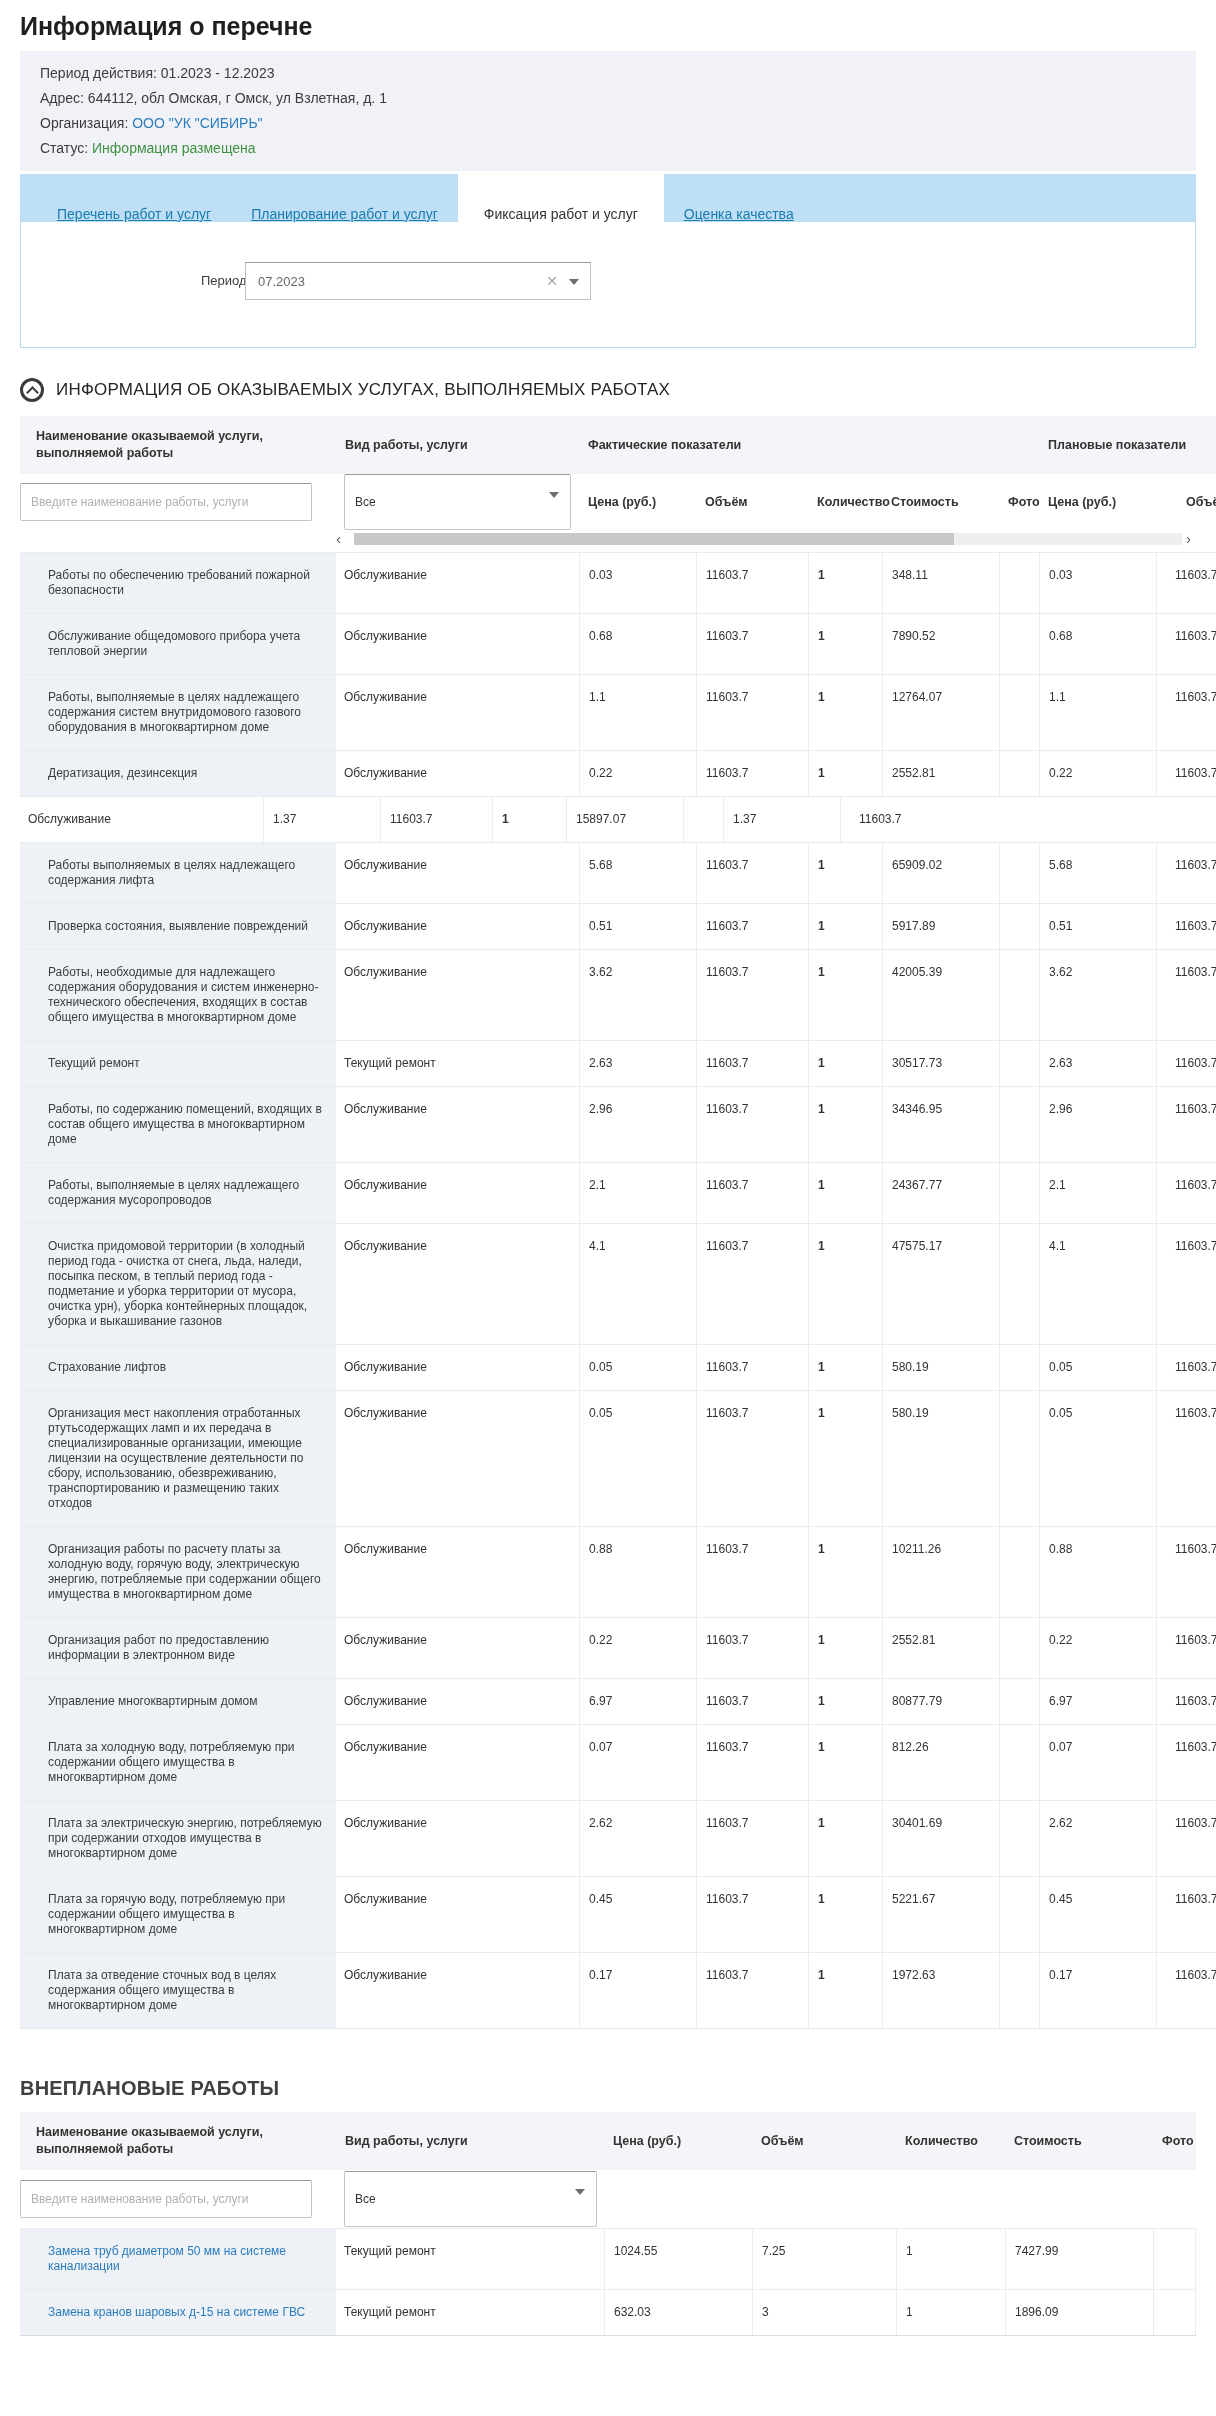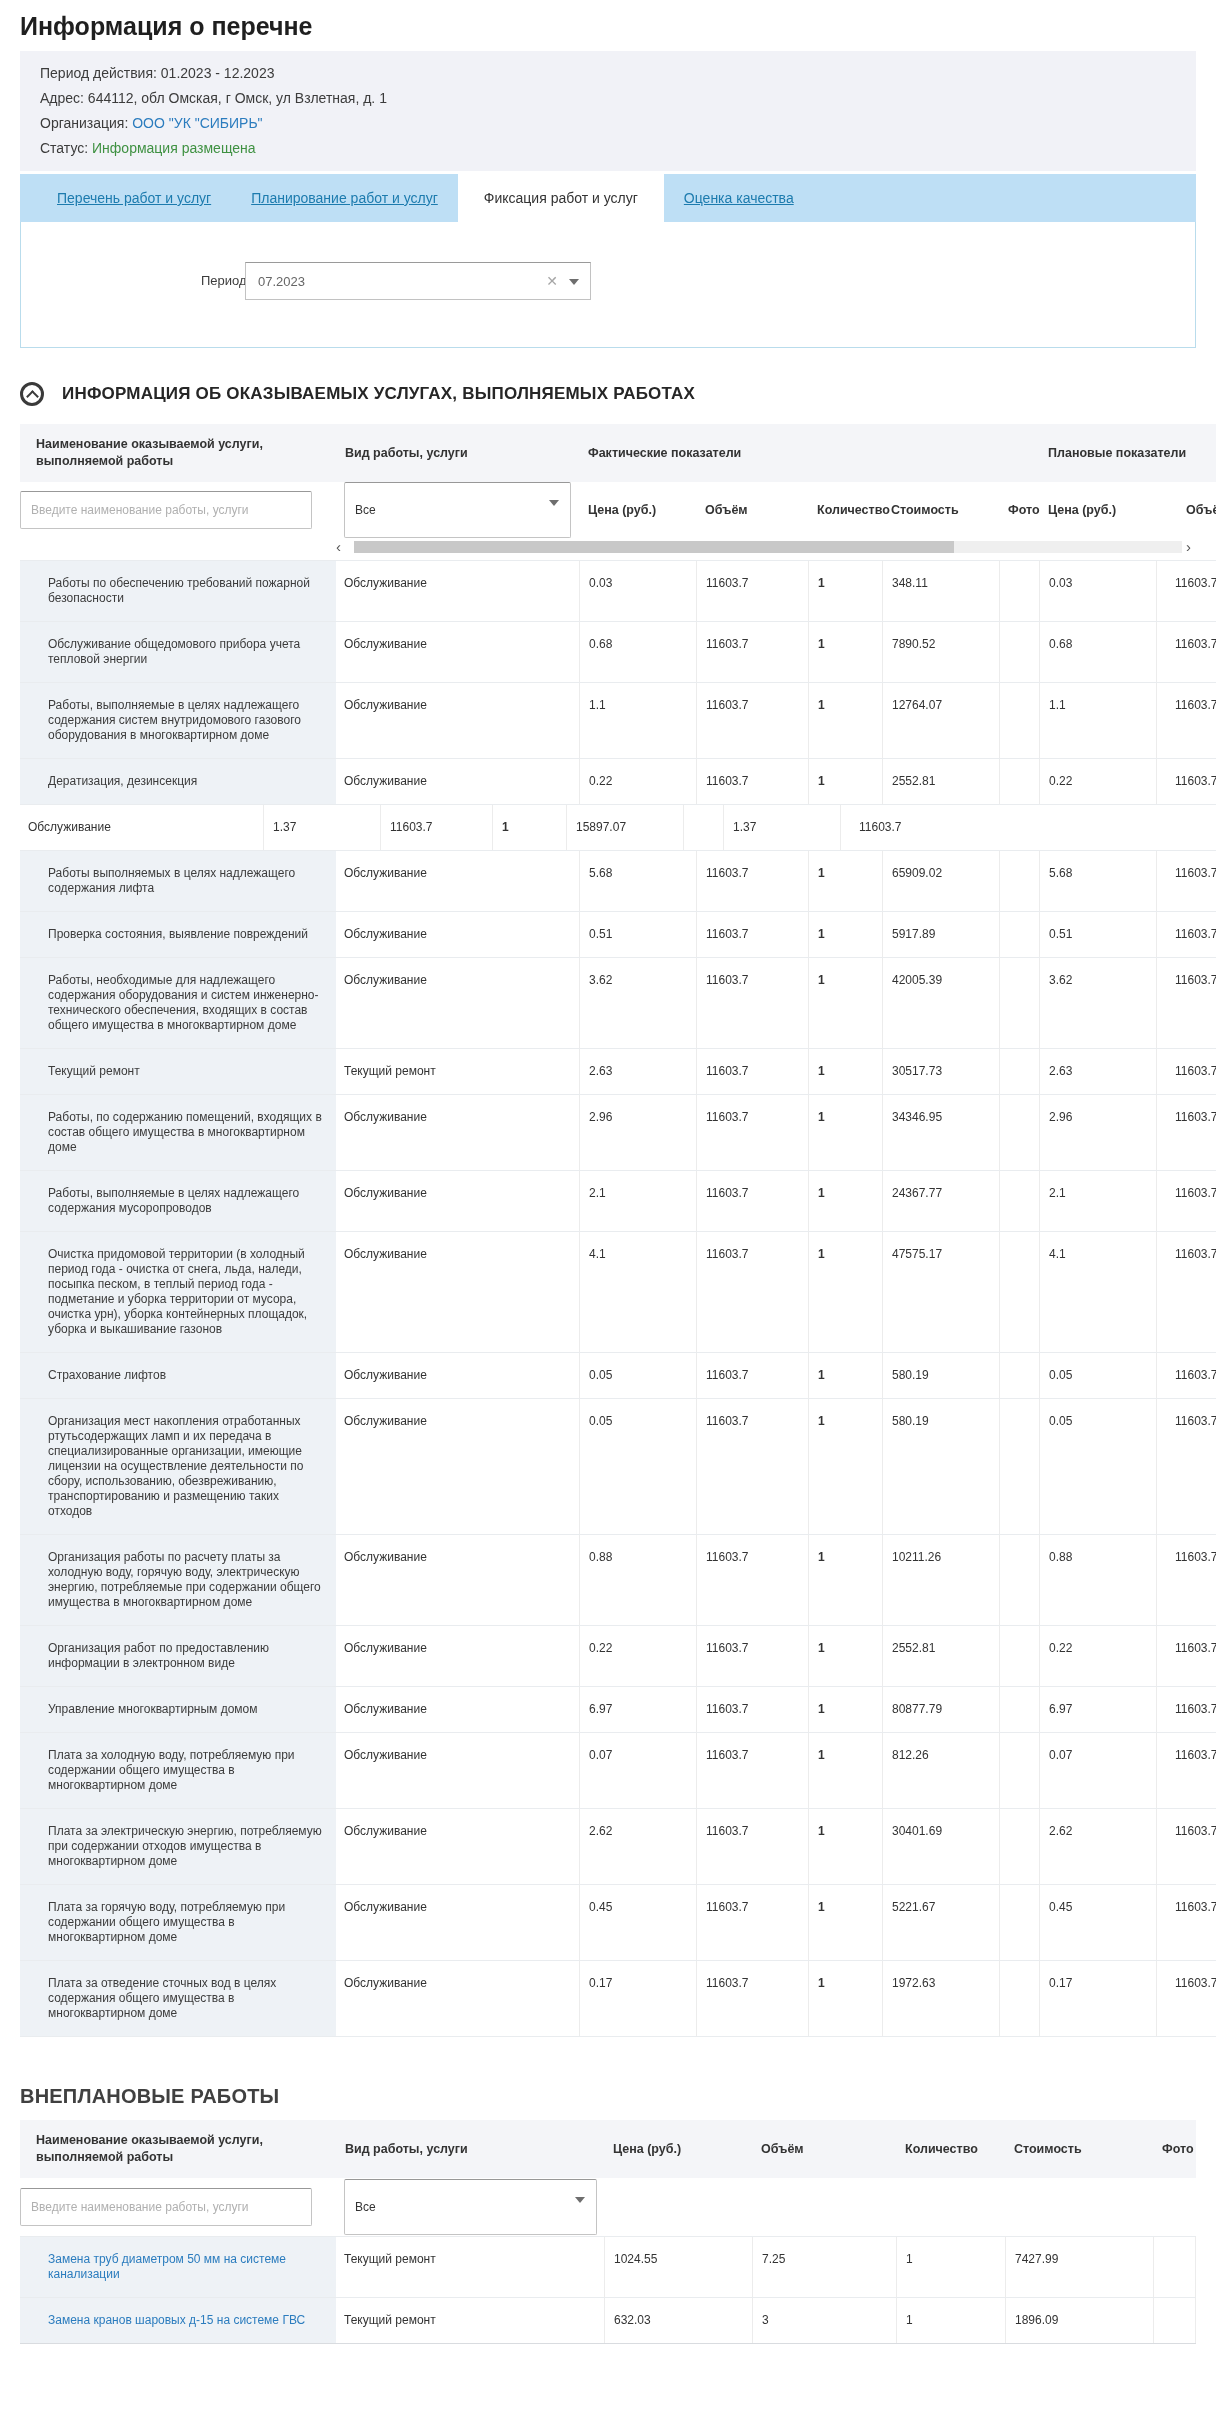--- a/index.html
+++ b/index.html
@@ -11,38 +11,38 @@
   }
   .page { padding:0 20px; }
 
   h1.page-title { font-size:25px; font-weight:700; color:#1f1f1f; margin:12px 0 10px; }
 
   .info-box { background:#f1f2f7; padding:10px 20px; font-size:14px; line-height:25px; color:#3c3c3c; }
   .link { color:#2b7cbe; text-decoration:none; cursor:pointer; }
   .status-ok { color:#3f9142; }
 
   .tabs { background:#bedff5; height:48px; display:flex; align-items:stretch; padding-left:17px; margin-top:3px; }
-  .tab { display:flex; align-items:center; padding:0 20px; font-size:14px; white-space:nowrap; }
+  .tab { display:flex; align-items:flex-end; padding:0 20px; font-size:14px; white-space:nowrap; }
   .tab a { color:#1c7bae; text-decoration:underline; }
   .tab.active { background:#fff; color:#333; padding:0 26px; }
 
   .panel { border:1px solid #b9dcec; border-top:0; height:126px; position:relative; }
   .panel .plabel { position:absolute; left:180px; top:51px; font-size:13px; color:#3c3c3c; }
   .period-box { position:absolute; left:224px; top:40px; width:346px; height:38px;
     border:1px solid #c2c2c2; border-top-color:#9a9a9a; background:#fff;
     font-size:13px; color:#666; display:flex; align-items:center; padding-left:12px; }
   .period-box .clear { position:absolute; right:32px; top:10px; color:#a6a6a6; font-size:14px; cursor:pointer; }
   .dd-arrow { position:absolute; right:11px; top:16px; width:0; height:0;
     border-left:5px solid transparent; border-right:5px solid transparent; border-top:6px solid #6e6e6e; }
 
   .section-hdr { display:flex; align-items:center; gap:12px; margin:30px 0 14px; }
   .chev-circle { width:24px; height:24px; border-radius:50%; border:3px solid #3a3a3a; position:relative; flex-shrink:0; cursor:pointer; }
   .chev-circle::after { content:""; position:absolute; left:5px; top:7px; width:7px; height:7px;
     border-left:2px solid #3a3a3a; border-top:2px solid #3a3a3a; transform:rotate(45deg); }
-  .section-hdr h2 { font-size:17px; font-weight:700; color:#262626; margin:6px; letter-spacing:.2px; }
+  .section-hdr h2 { font-size:17px; font-weight:400; color:#262626; margin:0; letter-spacing:.2px; }
 
   h2.unplanned-title { font-size:20px; font-weight:700; color:#404040; margin:48px 0 12px; letter-spacing:.2px; }
 
   
   .t1 { width:1253px; font-size:12px; }
   .t2 { width:1176px; font-size:12px; }
 
   
   .cw-name{width:316px;flex-shrink:0;} .cw-type{width:243px;flex-shrink:0;}
   .cw-price{width:117px;flex-shrink:0;} .cw-vol{width:112px;flex-shrink:0;}

